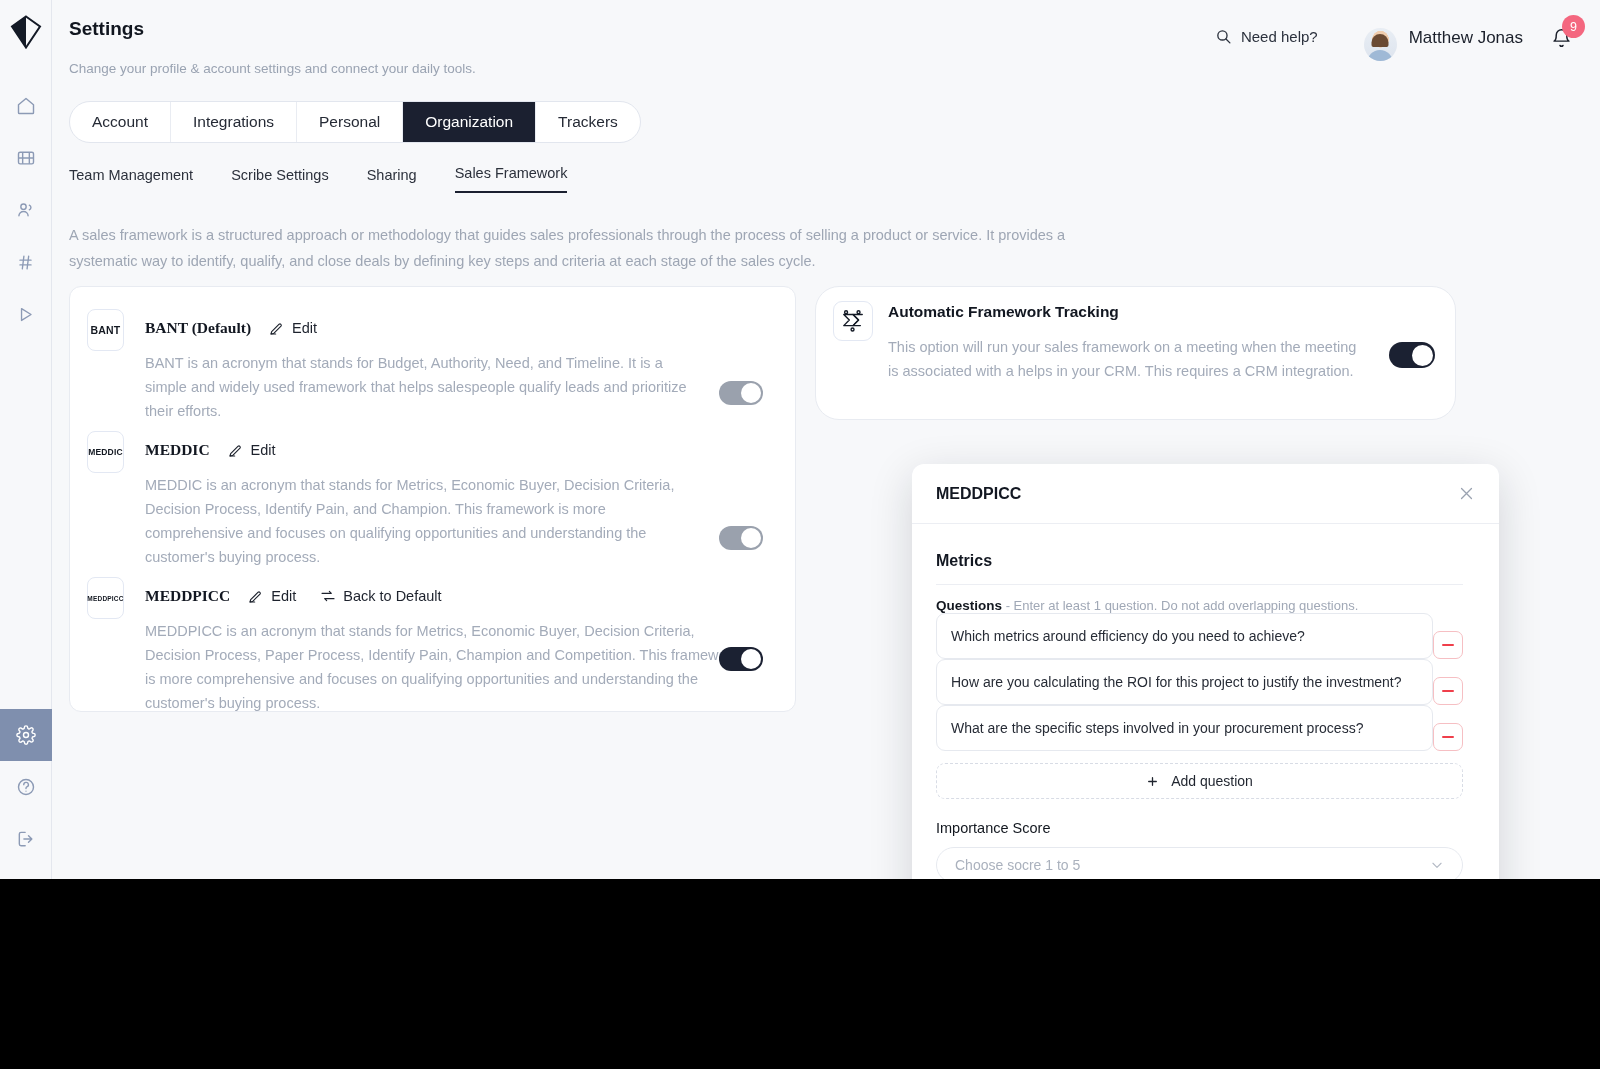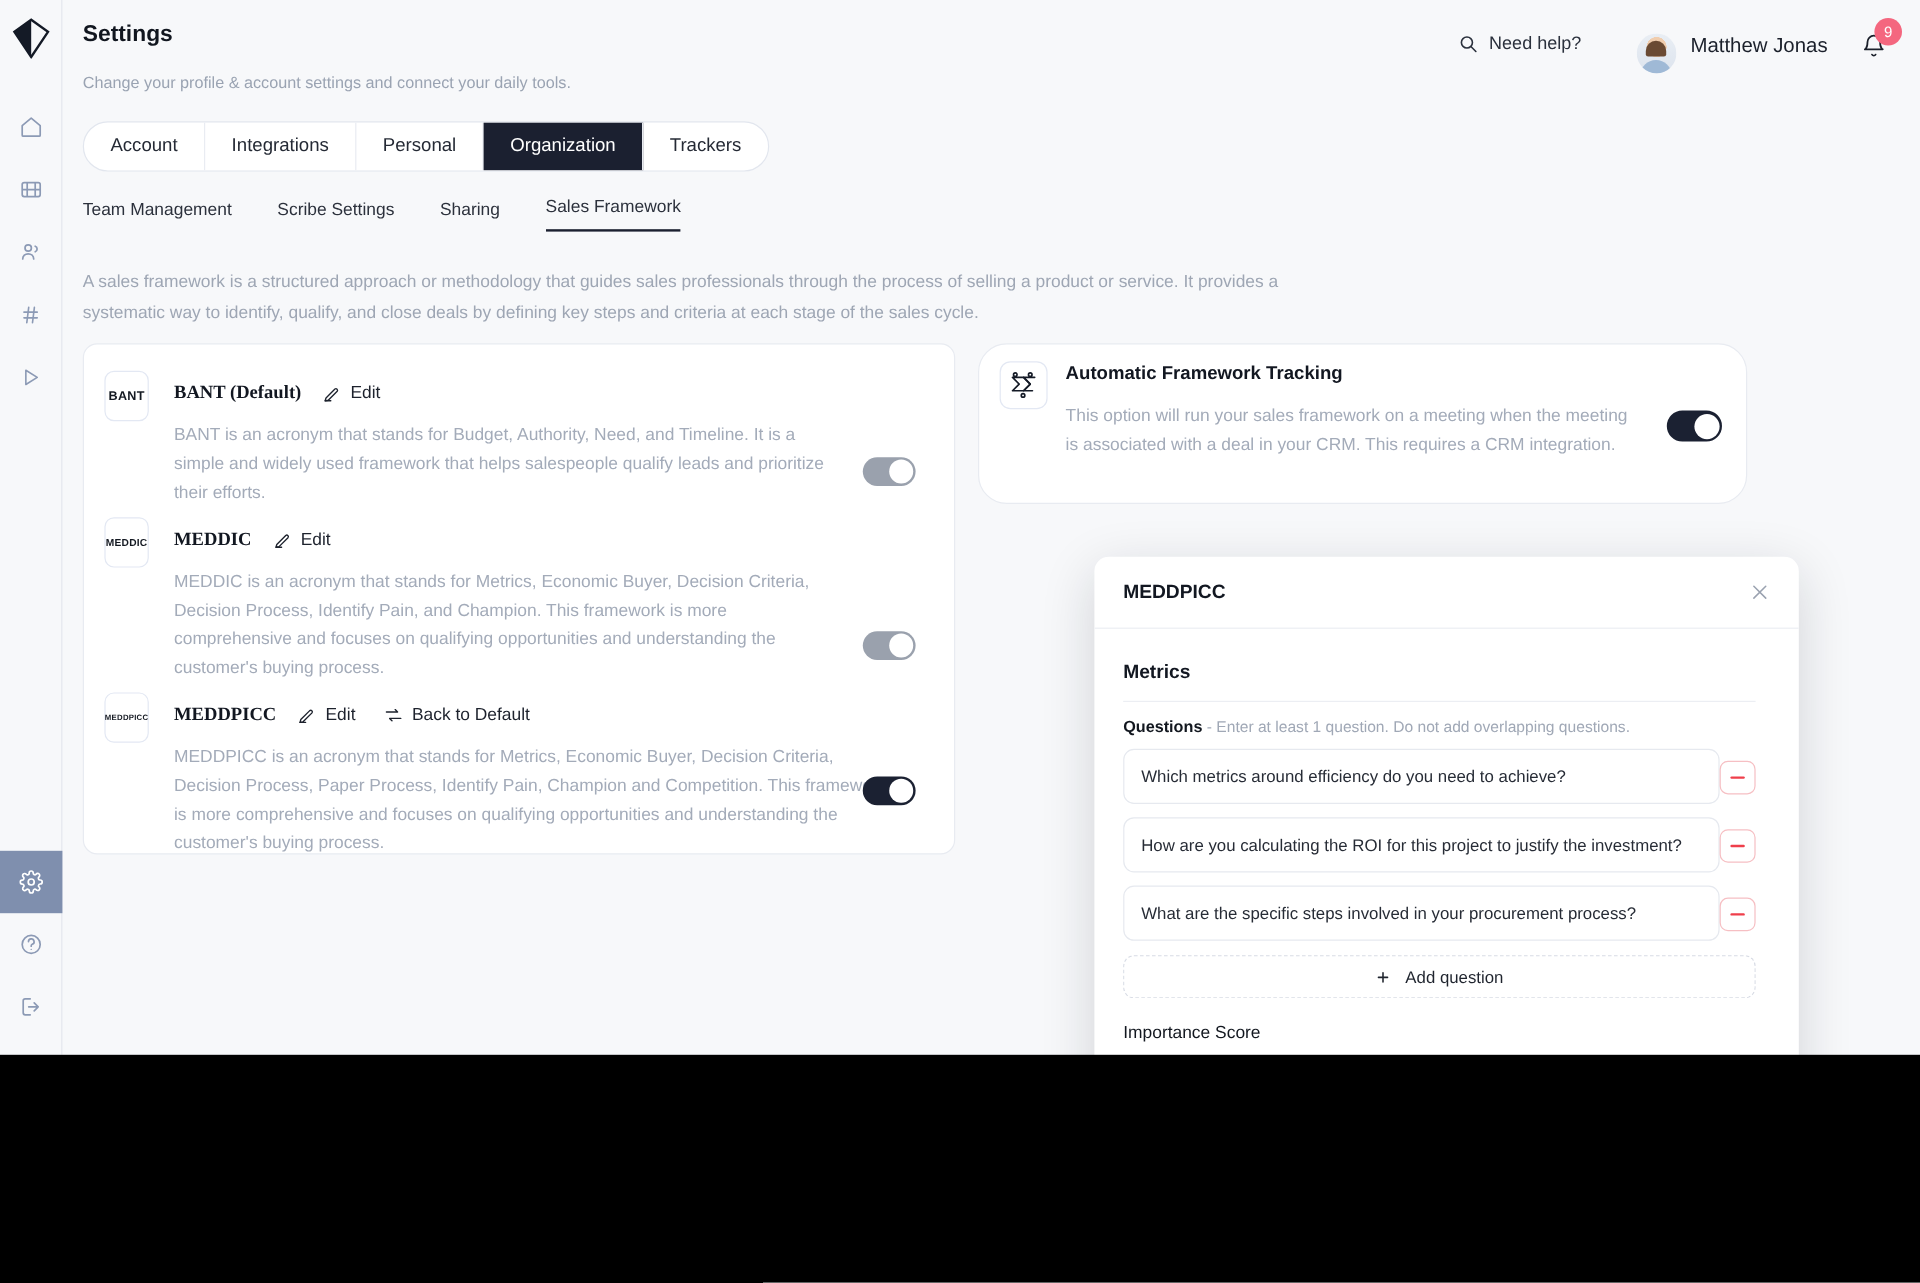--- a/index.html
+++ b/index.html
@@ -175,21 +175,21 @@
     display: flex; align-items: center; justify-content: space-between;
     padding: 0 24px;
   }
   .modal-title { font-size: 16px; font-weight: bold; color: #121721; }
   .modal-close { font-size: 19px; color: #9aa2b0; line-height: 1; }
   .modal-body { padding: 28px 36px 0 24px; }
   .section-title { font-size: 16px; font-weight: bold; color: #121721; }
   .section-rule { border-top: 1px solid #eceef3; margin: 14px 0 13px 0; }
   .questions-label { font-size: 13px; color: #a0a8b6; }
   .questions-label b { color: #12171f; font-size: 13.5px; }
-  .q-row { display: flex; align-items: center; margin-top: 11px; }
+  .q-row { display: flex; align-items: flex-end; }
   .q-input {
     flex: 1 1 auto; border: 1px solid #e6e9ef; border-radius: 9px;
     padding: 11px 14px; font-size: 14px; color: #272c36; line-height: 22px;
     background: #fff;
   }
   .q-del {
     width: 30px; height: 28px; border: 1px solid #f6bfc3; border-radius: 7px;
     background: #fff; display: flex; align-items: center; justify-content: center;
     flex: 0 0 auto; margin-top: 2px;
   }
@@ -429,21 +429,21 @@
     <div class="track-badge">
       <svg width="26" height="24" viewBox="0 0 28 26" fill="none" stroke="#141a26" stroke-width="1.5" stroke-linecap="round" stroke-linejoin="round">
         <path d="M4 6h20M4 6l6 6-6 6h10l6-6-6-6"></path>
         <path d="M14 6l6 6-6 6h8"></path>
         <circle cx="6.5" cy="3.5" r="1.6"></circle>
         <circle cx="20" cy="3.5" r="1.6"></circle>
         <circle cx="13.5" cy="22.2" r="1.6"></circle>
       </svg>
     </div>
     <div class="track-title">Automatic Framework Tracking</div>
-    <div class="track-desc">This option will run your sales framework on a meeting when the meeting is associated with a deal in your CRM. This requires a CRM integration.</div>
+    <div class="track-desc">This option will run your sales framework on a meeting when the meeting is associated with a helps in your CRM. This requires a CRM integration.</div>
     <div class="toggle on" style="position:absolute; right:20px; top:55px; width:46px; height:26px; border-radius:14px;">
       <span class="knob" style="width:21px; height:21px; top:2.5px;"></span>
     </div>
   </div>
 
   <div class="modal">
     <div class="modal-head">
       <span class="modal-title">MEDDPICC</span>
       <span class="modal-close">
         <svg width="17" height="17" viewBox="0 0 24 24" fill="none" stroke="#9aa2b0" stroke-width="1.8" stroke-linecap="round">

